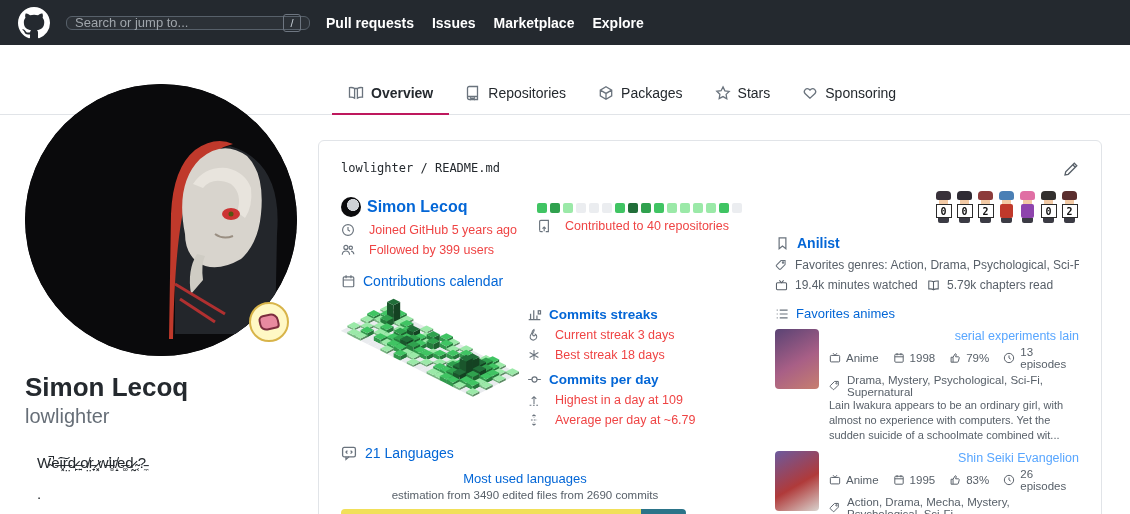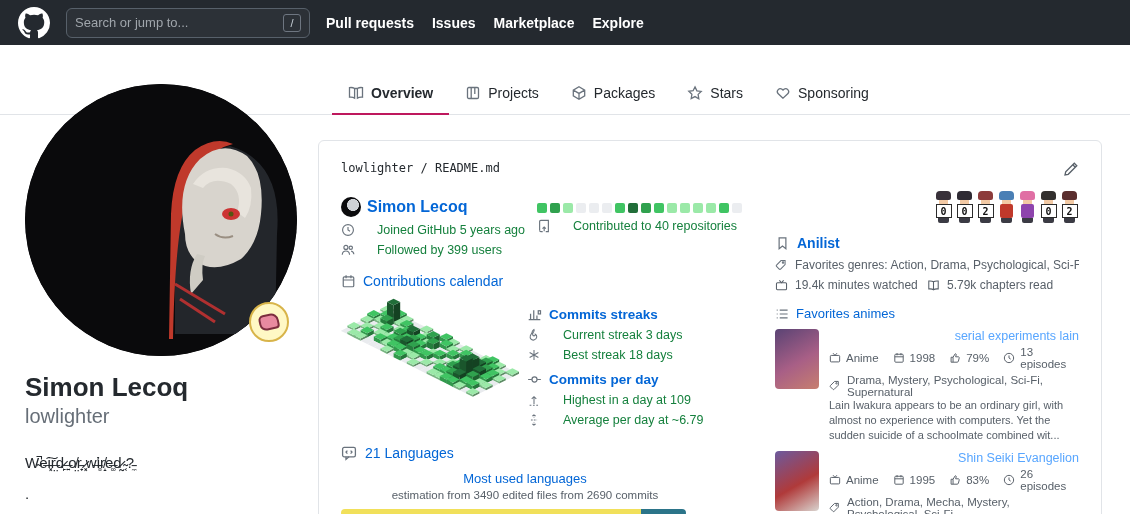--- a/index.html
+++ b/index.html
@@ -3,21 +3,21 @@
 <meta charset="utf-8">
 <style>
   * { margin:0; padding:0; box-sizing:border-box; }
   html,body { width:1130px; height:514px; overflow:hidden; background:#fff;
     font-family:"Liberation Sans","DejaVu Sans",sans-serif; color:#24292e; }
   svg { display:block; }
 
   
   .topbar { height:45px; background:#24292f; display:flex; align-items:center; padding:0 18px; gap:16px; }
   .gh-logo { color:#fff; cursor:pointer; }
-  .searchbox { width:244px; height:30px; border:1px solid #57606a; border-radius:6px;
+  .searchbox { width:244px; height:14px; border:1px solid #57606a; border-radius:6px;
     display:flex; align-items:center; padding:0 8px; gap:6px; background:rgba(255,255,255,0.04); }
   .searchbox input { flex:1; background:transparent; border:none; outline:none; color:#c9d1d9; font-size:13px; }
   .searchbox input::placeholder { color:#a0a6ac; }
   .slash-hint { width:18px; height:18px; border:1px solid #6e7681; border-radius:3px; color:#c9d1d9;
     font-size:11px; display:flex; align-items:center; justify-content:center; }
   .topnav { display:flex; gap:18px; }
   .topnav span { color:#fff; font-size:14px; font-weight:bold; cursor:pointer; }
 
   
   .tabstrip { border-bottom:1px solid #e1e4e8; margin-top:30px; padding-left:332px; }
@@ -30,42 +30,42 @@
   
   .sidebar { position:absolute; left:25px; top:84px; width:280px; z-index:5; }
   .avatar-wrap { position:relative; width:272px; height:272px; }
   .avatar { width:272px; height:272px; border-radius:50%; background:#0b0b0d; overflow:hidden; }
   .status-badge { position:absolute; right:8px; bottom:14px; width:40px; height:40px; border-radius:50%;
     background:#fff8c5; border:2px solid #d8b44a; display:flex; align-items:center; justify-content:center; }
   .blob { width:20px; height:16px; background:#e88aa0; border:2px solid #7c2d3f; border-radius:5px 8px 4px 7px;
     transform:rotate(-12deg); }
   .p-name { font-size:26px; font-weight:bold; margin-top:16px; line-height:1.2; }
   .p-login { font-size:20px; color:#666e77; font-weight:300; margin-top:2px; }
-  .p-bio { font-size:15px; color:#24292e; margin-top:26px; line-height:1.15; max-height:56px; overflow:hidden; }
+  .p-bio { font-size:15px; color:#24292e; margin-top:26px; line-height:1.15; max-height:56px; overflow:hidden;margin-left:12px; }
   .p-bio .dot { display:block; margin-top:14px; }
 
   
   .card { position:absolute; left:318px; top:140px; width:784px; height:420px;
     border:1px solid #e1e4e8; border-radius:6px; background:#fff; padding:20px 22px; }
   .card-head { display:flex; justify-content:space-between; align-items:flex-start; }
   .path { font-family:"DejaVu Sans Mono","Liberation Mono",monospace; font-size:12px; color:#24292e; }
   .pencil { color:#586069; cursor:pointer; }
 
   .card-body { display:flex; margin-top:4px; }
   .col-l { width:368px; flex:none; }
   .col-r { flex:1; padding-left:66px; padding-top:0; min-width:0; }
 
   
   .prof-grid { display:flex; margin-top:16px; }
   .prof-left { width:196px; flex:none; }
   .prof-right { padding-top:4px; }
   .prof-title { display:flex; align-items:center; gap:6px; }
   .mini-av { width:20px; height:20px; border-radius:50%; background:radial-gradient(circle at 60% 40%,#cfd2d6 0 35%,#0b0b0d 36%); }
   .prof-name { color:#0366d6; font-weight:bold; font-size:16px; cursor:pointer; }
-  .iline { display:flex; align-items:center; gap:22px; font-size:12.5px; color:#15803d; margin-top:6px; }
+  .iline { display:flex; align-items:center; gap:14px; font-size:12.5px; color:#ef4444; margin-top:6px; }
   .iline .ic { color:#6a737d; flex:none; }
   .sq-row { display:flex; gap:3px; margin-top:2px; }
   .sq { width:10px; height:10px; border-radius:2px; }
   .cal-link { display:flex; gap:7px; align-items:center; margin-top:16px; font-size:14px; }
   a.blue { color:#0366d6; text-decoration:none; cursor:pointer; }
 
   .mid-row { display:flex; margin-top:8px; }
   .iso-wrap { width:186px; flex:none; }
   .streaks { padding-top:10px; }
   .s-head { display:flex; gap:7px; align-items:center; font-size:13.5px; font-weight:bold; margin-top:10px; }
@@ -133,25 +133,24 @@
      <span class="ticon">
           <svg width="16" height="16" viewBox="0 0 16 16" fill="none" stroke="currentColor" stroke-width="1.3">
             <path d="M1.5 2.6C3.6 2.3 5.3 2.6 6.6 3.5v9.6C5.3 12.2 3.6 12 1.5 12.2zM14.5 2.6c-2.1-.3-3.8 0-5.1.9v9.6c1.3-.9 3-1.1 5.1-.9zM6.6 3.5h2.8"></path>
           </svg>
         </span>
         <span>Overview</span>
       </div>
       <div class="tab">
      <span class="ticon">
           <svg width="16" height="16" viewBox="0 0 16 16" fill="none" stroke="currentColor" stroke-width="1.3">
-            <rect x="2.5" y="2.5" width="11" height="11" rx="1.3"></rect>
-            <path d="M6.2 2.5v11M9.8 2.5v6.5"></path>
+            <path d="M4.2 1.5h8.3v13H4.2A1.7 1.7 0 0 1 2.5 12.8V3.2A1.7 1.7 0 0 1 4.2 1.5zM2.5 11.5h10M5.8 11.5v3l1.7-1.2 1.7 1.2v-3"></path>
           </svg>
         </span>
-        <span>Projects</span>
+        <span>Repositories</span>
       </div>
       <div class="tab">
      <span class="ticon">
           <svg width="16" height="16" viewBox="0 0 16 16" fill="none" stroke="currentColor" stroke-width="1.3">
             <path d="M8 1.8l5.7 3.3v5.8L8 14.2 2.3 10.9V5.1zM2.3 5.1L8 8.4l5.7-3.3M8 8.4v5.8"></path>
           </svg>
         </span>
         <span>Packages</span>
       </div>
       <div class="tab">

